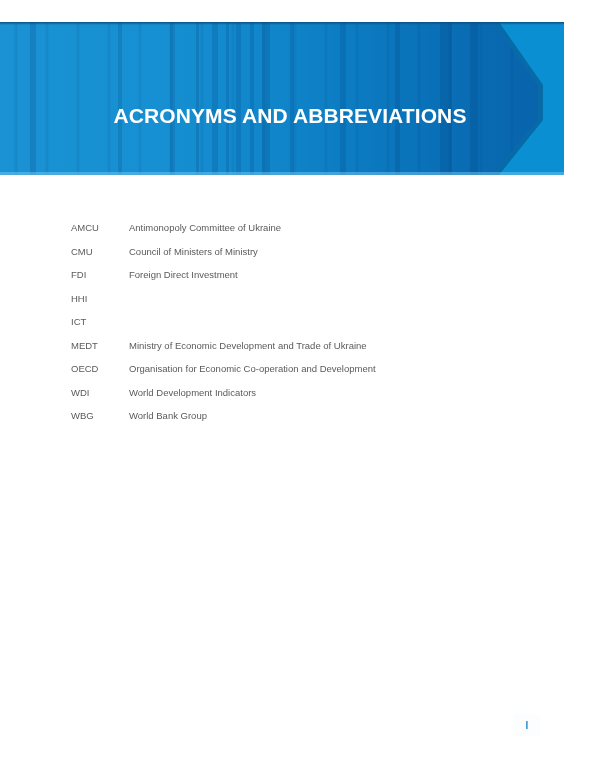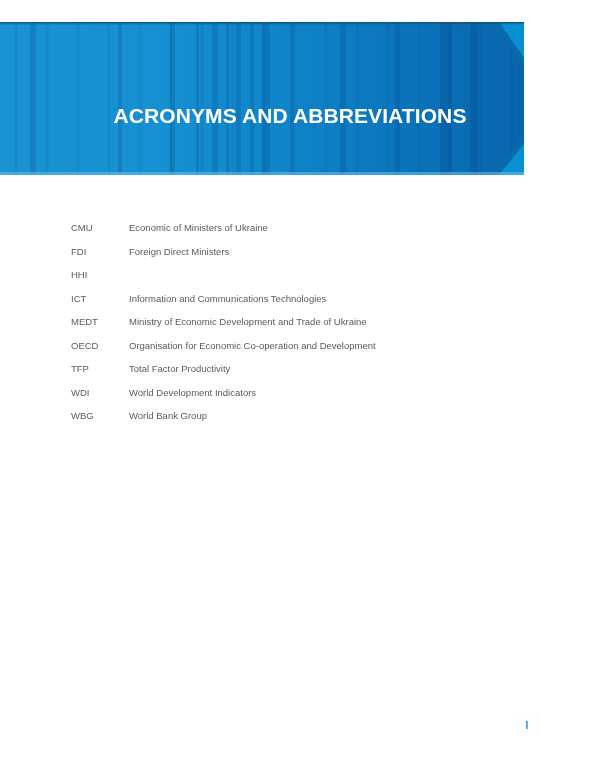--- a/index.html
+++ b/index.html
@@ -11,21 +11,21 @@
     width: 600px;
     height: 776px;
     position: relative;
     overflow: hidden;
     font-family: "Liberation Sans", "DejaVu Sans", sans-serif;
   }
   .banner {
     position: absolute;
     left: 0;
     top: 22px;
-    width: 524px;
+    width: 564px;
     height: 153px;
     background: #0a8fd2;
     overflow: hidden;
   }
   .banner-top-shadow {
     position: absolute;
     left: 0; top: 0;
     width: 100%;
     height: 3px;
     background: linear-gradient(#0b4f80, rgba(11,79,128,0));
@@ -143,45 +143,44 @@
     <div class="stripe" style="left:440px;width:12px;"></div>
     <div class="stripe" style="left:470px;width:8px;"></div>
   </div>
   <div class="banner-edge"></div>
   <div class="banner-bottom"></div>
   <h1 class="page-title">ACRONYMS AND ABBREVIATIONS</h1>
 </div>
 
 <ul class="acronym-list">
   <li class="acronym-row">
+    <span class="acronym-term">AMCU</span>
+    <span class="acronym-desc">Antimonopoly Committee of Ukraine</span>
+  </li>
+  <li class="acronym-row">
     <span class="acronym-term">CMU</span>
-    <span class="acronym-desc">Economic of Ministers of Ukraine</span>
+    <span class="acronym-desc">Council of Ministers of Ministry</span>
   </li>
   <li class="acronym-row">
     <span class="acronym-term">FDI</span>
-    <span class="acronym-desc">Foreign Direct Ministers</span>
+    <span class="acronym-desc">Foreign Direct Investment</span>
   </li>
   <li class="acronym-row">
     <span class="acronym-term">HHI</span>
   </li>
   <li class="acronym-row">
     <span class="acronym-term">ICT</span>
-    <span class="acronym-desc">Information and Communications Technologies</span>
   </li>
   <li class="acronym-row">
     <span class="acronym-term">MEDT</span>
     <span class="acronym-desc">Ministry of Economic Development and Trade of Ukraine</span>
   </li>
   <li class="acronym-row">
     <span class="acronym-term">OECD</span>
     <span class="acronym-desc">Organisation for Economic Co-operation and Development</span>
-  </li>
-  <li class="acronym-row">
-    <span class="acronym-term">TFP</span>
-    <span class="acronym-desc">Total Factor Productivity</span>
   </li>
   <li class="acronym-row">
     <span class="acronym-term">WDI</span>
     <span class="acronym-desc">World Development Indicators</span>
   </li>
   <li class="acronym-row">
     <span class="acronym-term">WBG</span>
     <span class="acronym-desc">World Bank Group</span>
   </li>
 </ul>

